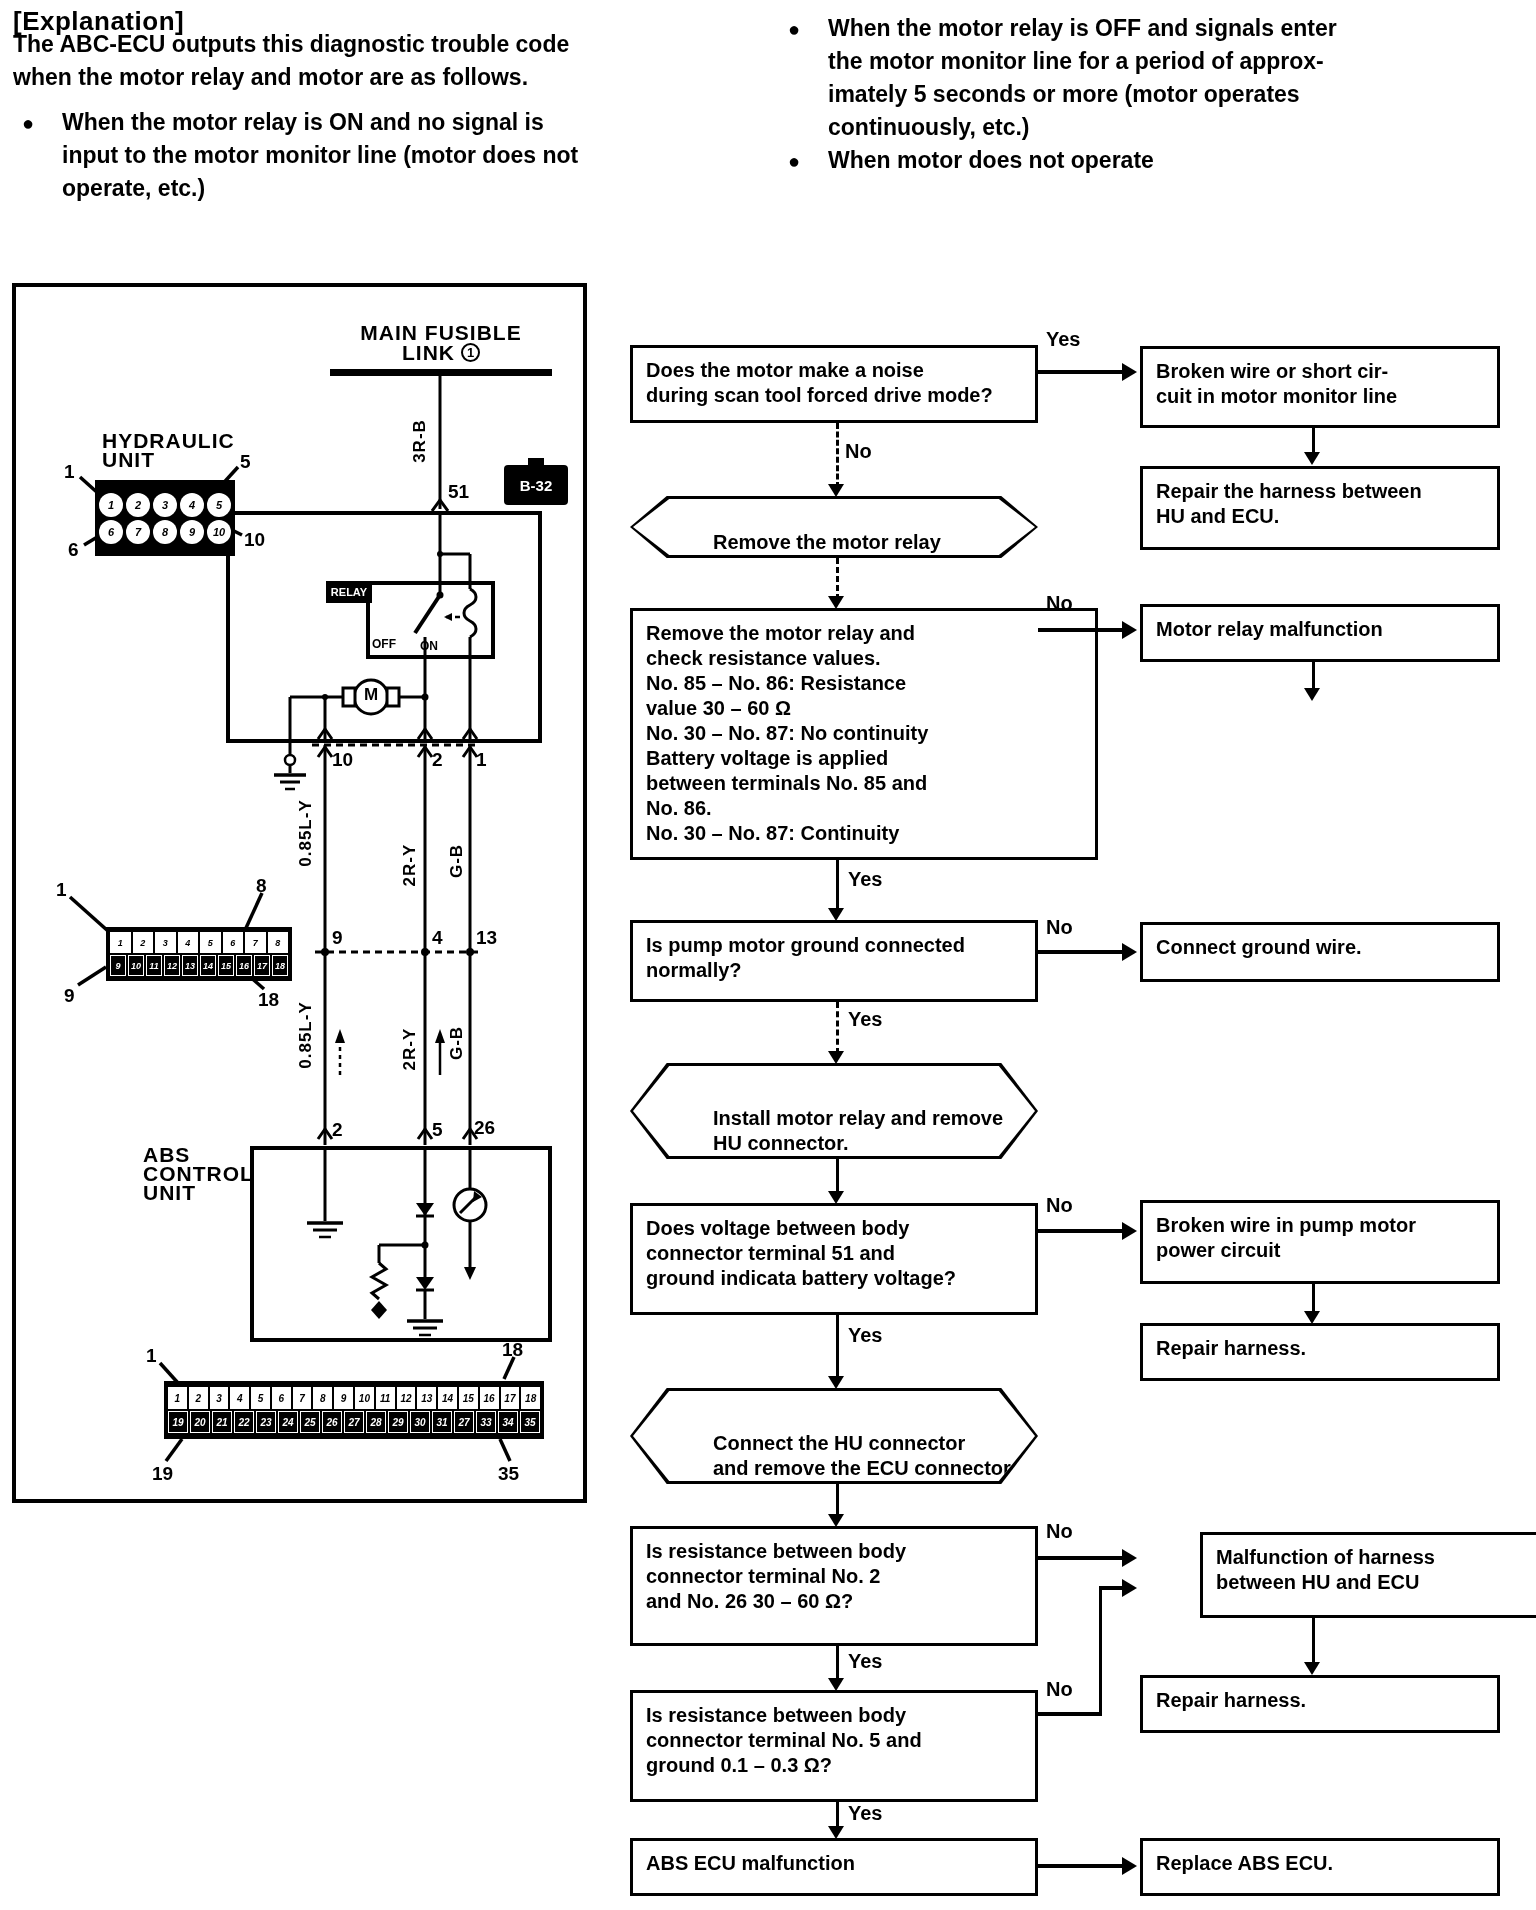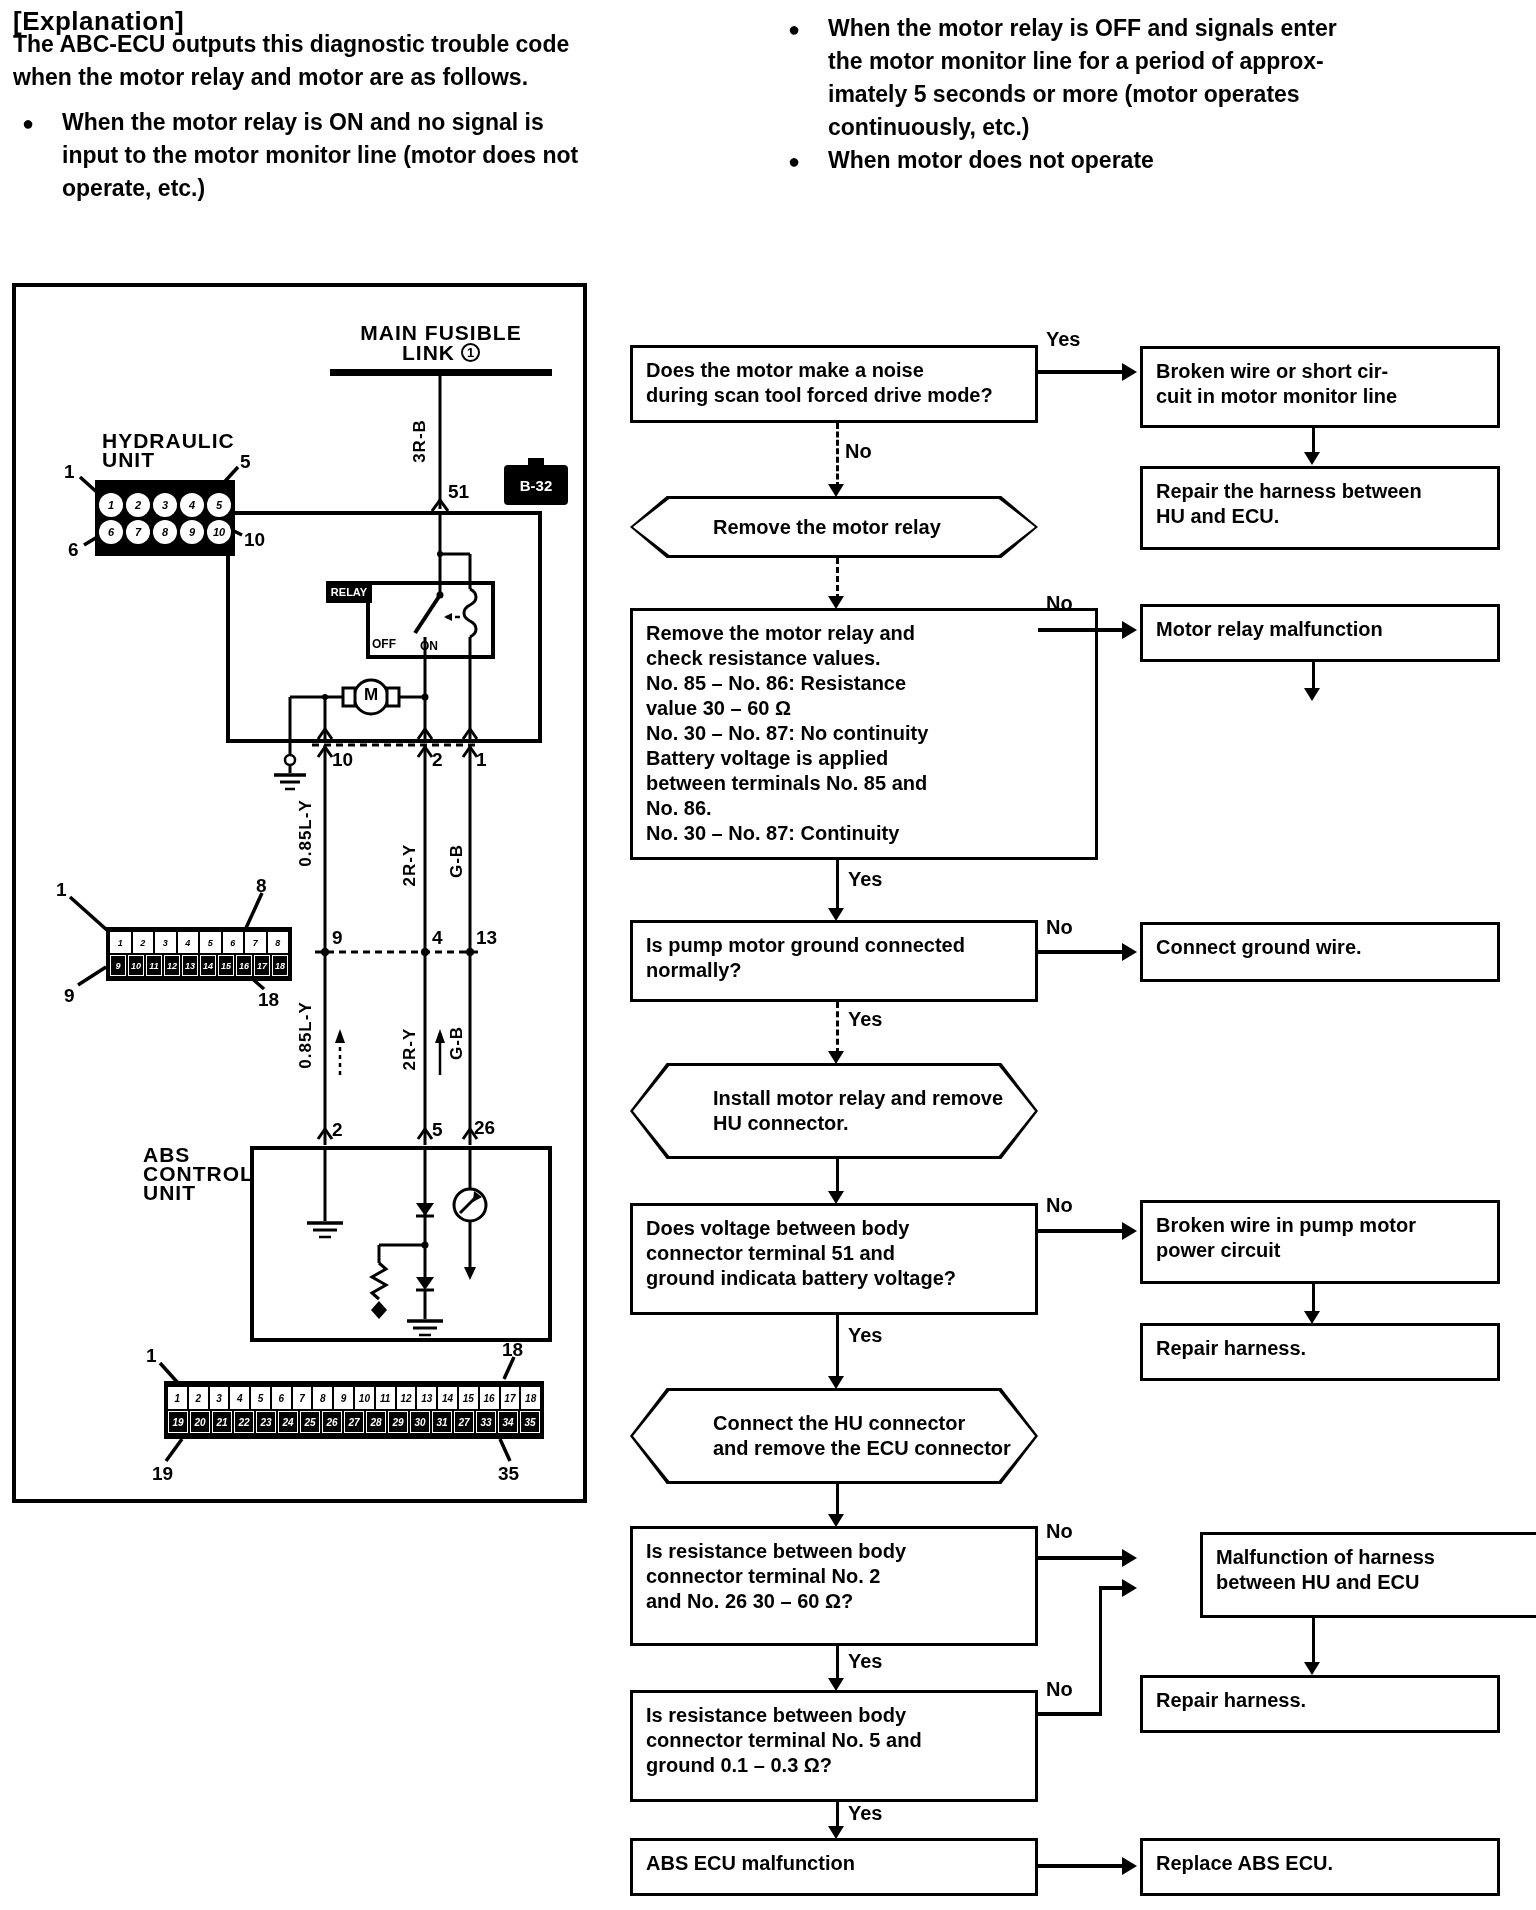--- a/index.html
+++ b/index.html
@@ -8,21 +8,21 @@
   .abs{position:absolute}
   .txt{position:absolute;font-weight:bold;white-space:pre-line;color:#000}
   .h1{font-size:26px;letter-spacing:.5px}
   .body{font-size:23px;line-height:33px}
   .dot{position:absolute;font-size:20px;font-weight:bold}
   
   .fbox{position:absolute;border:3px solid #000;background:#fff;box-sizing:border-box;
         font-size:20px;line-height:25px;font-weight:bold;white-space:pre-line;padding:10px 13px}
   .hexo{position:absolute;background:#000;clip-path:polygon(0 50%,9% 0,91% 0,100% 50%,91% 100%,9% 100%)}
   .hexi{position:absolute;inset:3px;background:#fff;clip-path:polygon(0 50%,9% 0,91% 0,100% 50%,91% 100%,9% 100%);
-        display:flex;flex-direction:column;justify-content:center;padding-left:80px;box-sizing:border-box}
+        display:flex;flex-direction:column;justify-content:flex-end;padding-left:80px;box-sizing:border-box}
   .hextext{font-size:20px;line-height:25px;font-weight:bold;white-space:pre-line}
   .lbl{position:absolute;font-size:20px;font-weight:bold}
   .vline{position:absolute;width:0;border-left:3px solid #000}
   .vdash{border-left-style:dashed}
   .hline{position:absolute;height:0;border-top:4px solid #000}
   .arrd{position:absolute;width:0;height:0;border-left:8px solid transparent;border-right:8px solid transparent;border-top:13px solid #000}
   .arrr{position:absolute;width:0;height:0;border-top:9px solid transparent;border-bottom:9px solid transparent;border-left:15px solid #000}
   
   .diagram{position:absolute;left:12px;top:283px;width:575px;height:1220px}
   .dlab{position:absolute;font-weight:bold;color:#000;white-space:pre-line}

